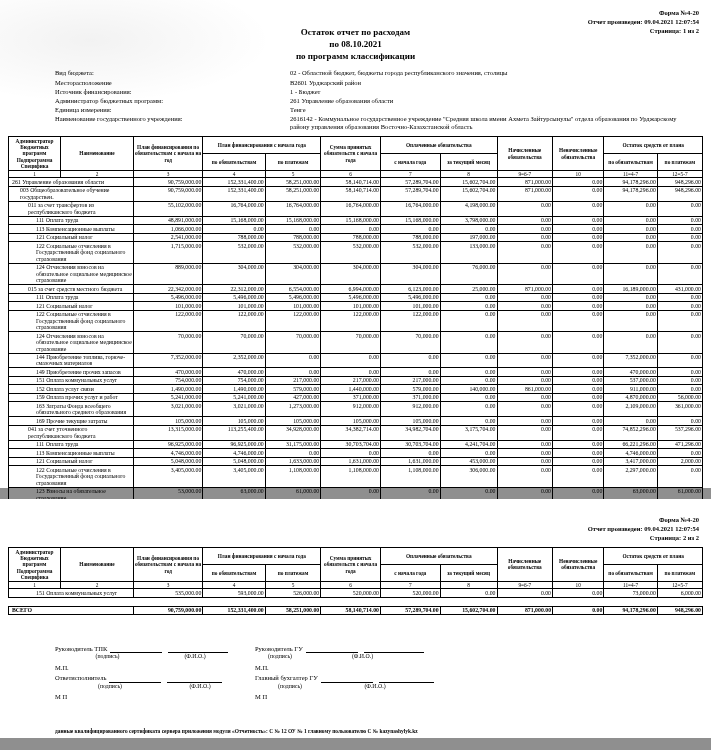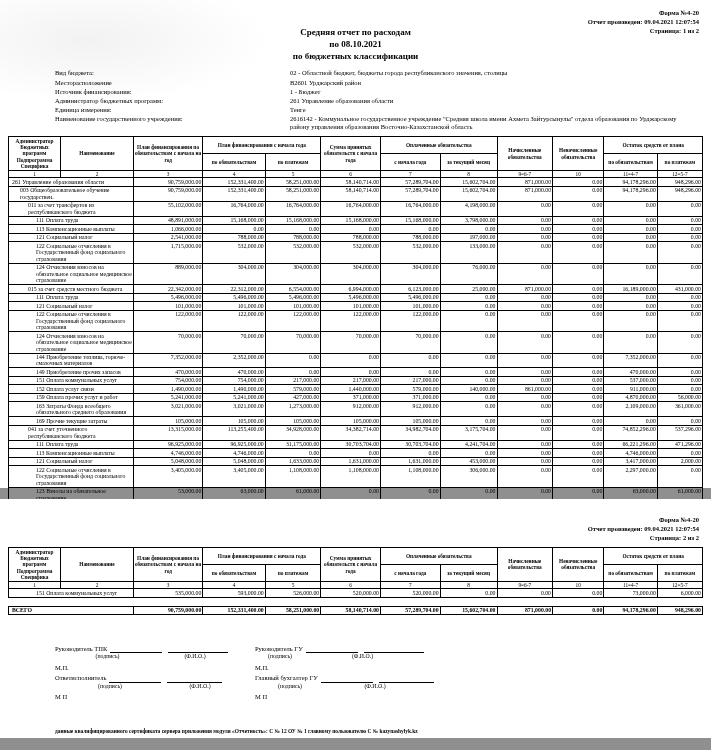--- a/index.html
+++ b/index.html
@@ -52,23 +52,23 @@
 </head>
 <body>
 
 <div class="page" id="page1">
   <div class="hdr-right">
     <div>Форма №4-20</div>
     <div>Отчет произведен: 09.04.2021 12:07:54</div>
     <div>Страница: 1 из 2</div>
   </div>
   <div class="title">
-    <div>Средняя отчет по расходам</div>
+    <div>Остаток отчет по расходам</div>
     <div>по 08.10.2021</div>
-    <div>по бюджетных классификации</div>
+    <div>по программ классификации</div>
   </div>
   <div class="meta">
       <div class="meta-row">
         <div class="meta-label">Вид бюджета:</div>
         <div class="meta-value">02 - Областной бюджет, бюджеты города республиканского значения, столицы</div>
       </div>
       <div class="meta-row">
         <div class="meta-label">Месторасположение</div>
         <div class="meta-value">В2601  Урджарский район</div>
       </div>

